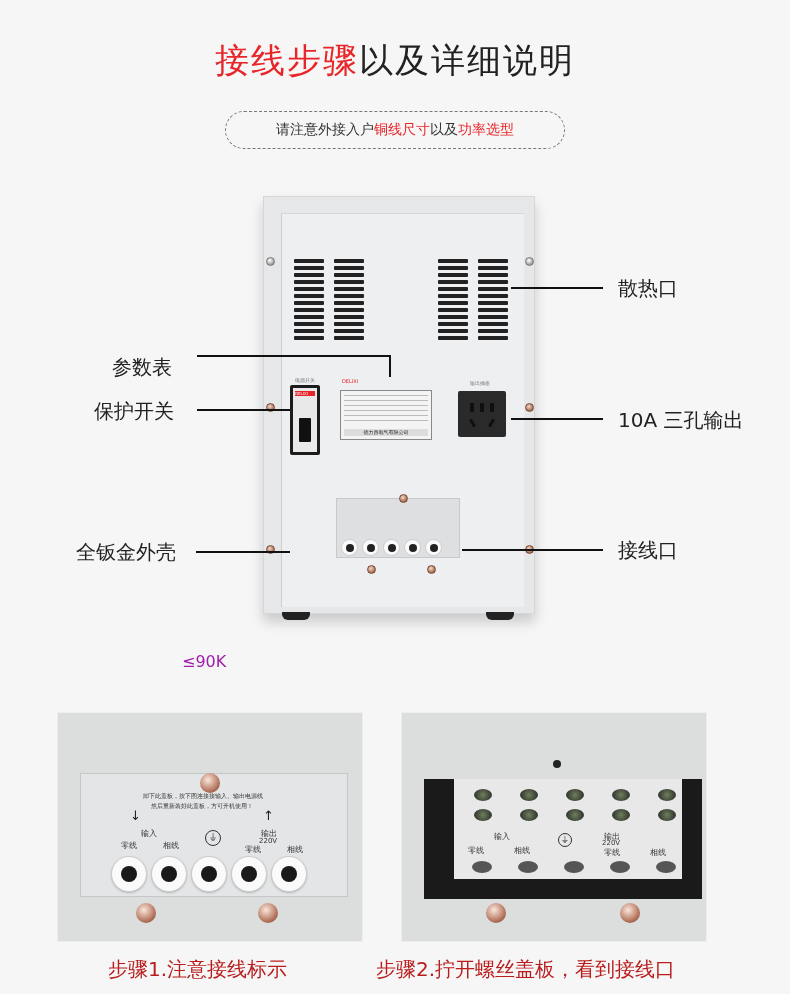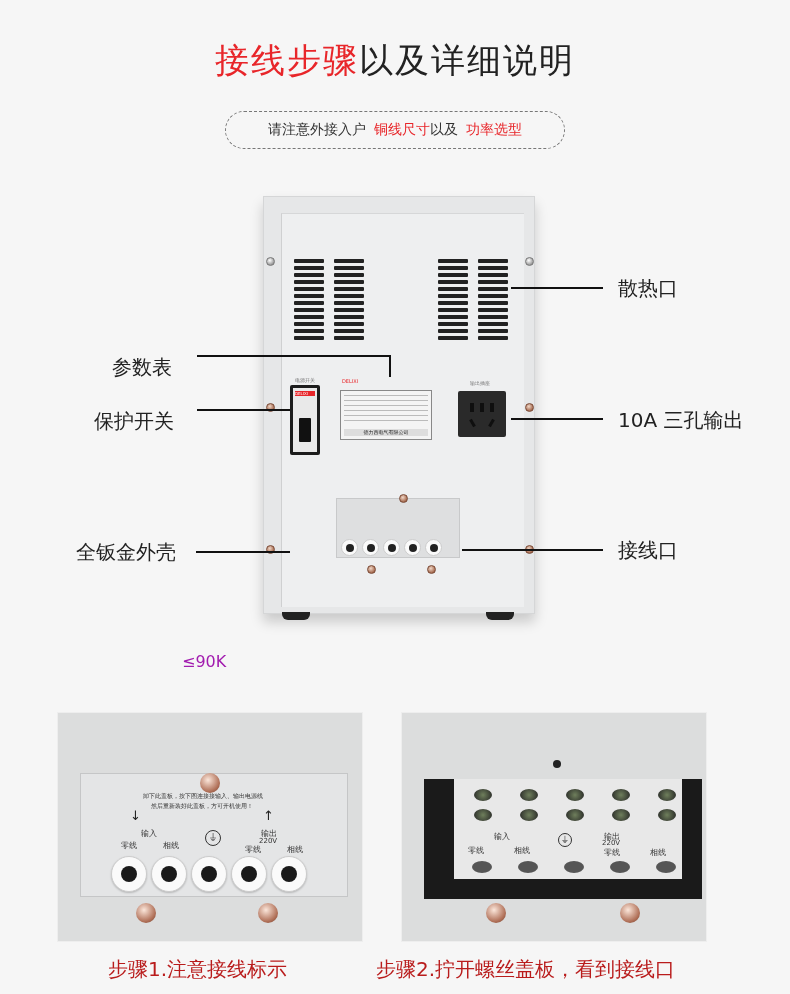--- a/index.html
+++ b/index.html
@@ -2,21 +2,21 @@
 <html><head>
 <meta charset="utf-8">
 <style>
   * { box-sizing: border-box; margin: 0; padding: 0; }
   body { width: 790px; height: 994px; background: #f6f6f6; font-family: "DejaVu Sans", "Liberation Sans", sans-serif; position: relative; overflow: hidden; color: #222; }
   .abs { position: absolute; }
   .title { top: 38px; left: 0; width: 790px; text-align: center; font-size: 34px; letter-spacing: 2px; }
   .title .red { color: #e8262a; }
   .title .black { color: #222; }
   .subtitle-pill { left: 225px; top: 111px; width: 340px; height: 38px; border: 1.5px dashed #777; border-radius: 20px; text-align: center; line-height: 35px; font-size: 14px; color: #333; }
-  .subtitle-pill .red { color: #e8262a; margin-left: 8px; }
+  .subtitle-pill .red { color: #e8262a; }
 
   
   .device { left: 263px; top: 196px; width: 272px; height: 418px; background: #e6e7e8; border: 1px solid #d5d6d7; box-shadow: 0 8px 12px rgba(0,0,0,0.18); }
   .device .inner { position: absolute; left: 17px; top: 16px; right: 10px; bottom: 6px; background: #eeeff0; border-left: 1px solid #cfd0d1; border-top: 1px solid #d6d7d8; }
   .foot { top: 612px; width: 28px; height: 8px; background: #222; border-radius: 0 0 6px 6px; }
   .vent { width: 30px; display: flex; flex-direction: column; gap: 3.5px; }
   .vent span { display: block; height: 3.5px; background: #222; border-radius: 1px; }
   .screw { width: 9px; height: 9px; border-radius: 50%; background: radial-gradient(circle at 40% 35%, #f1d8c8, #a56a4f 70%); border: 1px solid #7a4a36; }
   .screw.silver { background: radial-gradient(circle at 40% 35%, #fff, #9a9a9a 70%); border-color: #777; }
   .breaker { left: 290px; top: 385px; width: 30px; height: 70px; background: #1c1c1c; border-radius: 2px; padding: 3px; }
@@ -176,21 +176,21 @@
 <div class="abs screw" style="left:367px; top:565px;"></div>
 <div class="abs screw" style="left:427px; top:565px;"></div>
 
 <div class="abs label" style="left:618px; top:275px;">散热口</div>
 <div class="abs line" style="left:511px; top:287px; width:92px;"></div>
 
 <div class="abs label" style="left:112px; top:342px;margin-top:12px;">参数表</div>
 <div class="abs line" style="left:197px; top:355px; width:194px;"></div>
 <div class="abs vline" style="left:389px; top:355px; height:22px;"></div>
 
-<div class="abs label" style="left:94px; top:408px;">保护开关</div>
+<div class="abs label" style="left:94px; top:398px;">保护开关</div>
 <div class="abs line" style="left:197px; top:409px; width:93px;"></div>
 
 <div class="abs label" style="left:618px; top:407px;">10A 三孔输出</div>
 <div class="abs line" style="left:511px; top:418px; width:92px;"></div>
 
 <div class="abs label" style="left:76px; top:539px;">全钣金外壳</div>
 <div class="abs line" style="left:196px; top:551px; width:94px;"></div>
 
 <div class="abs label" style="left:618px; top:537px;">接线口</div>
 <div class="abs line" style="left:462px; top:549px; width:141px;"></div>

